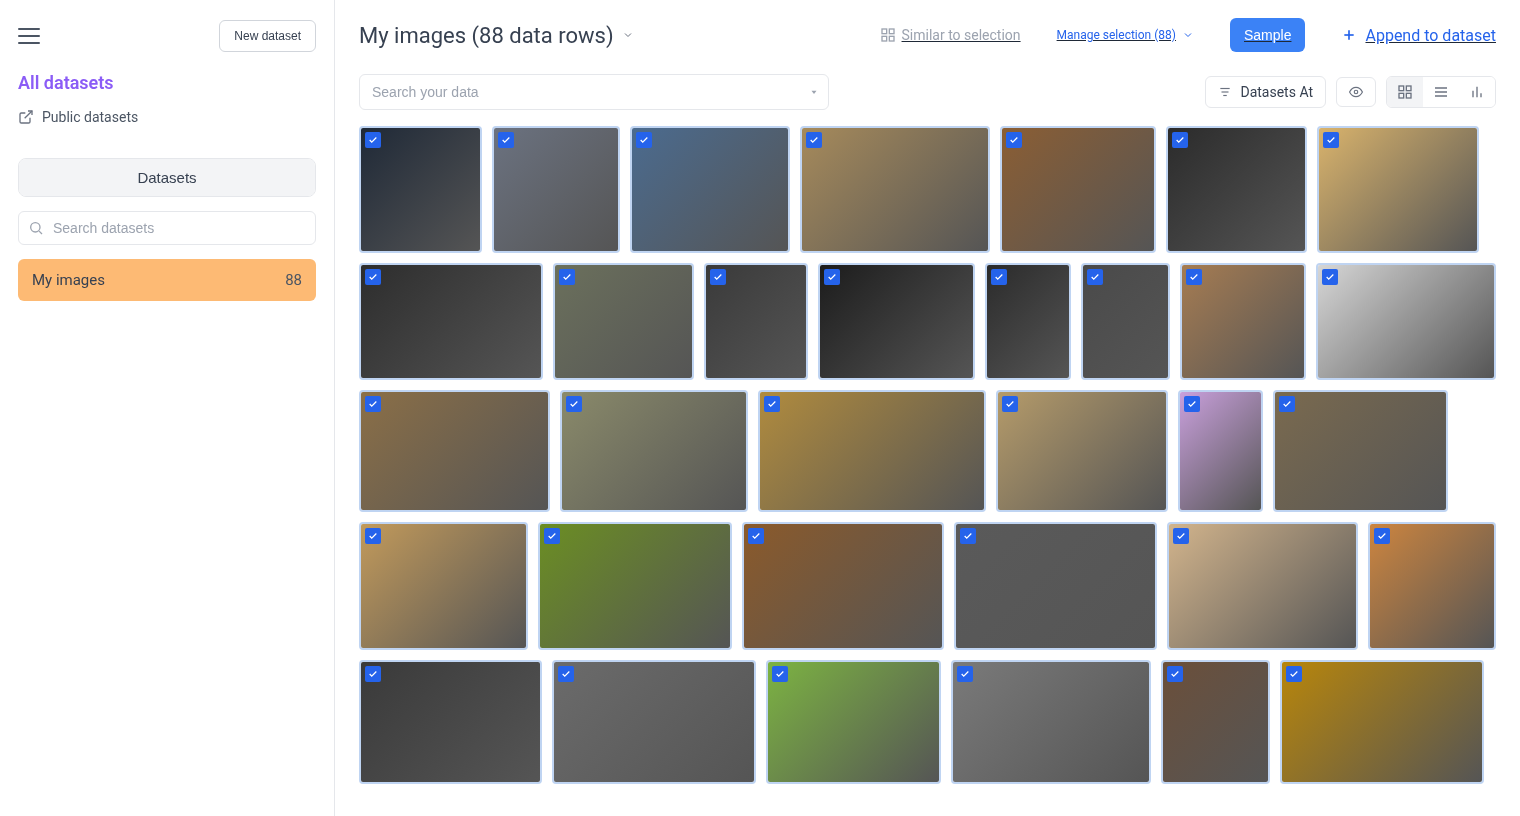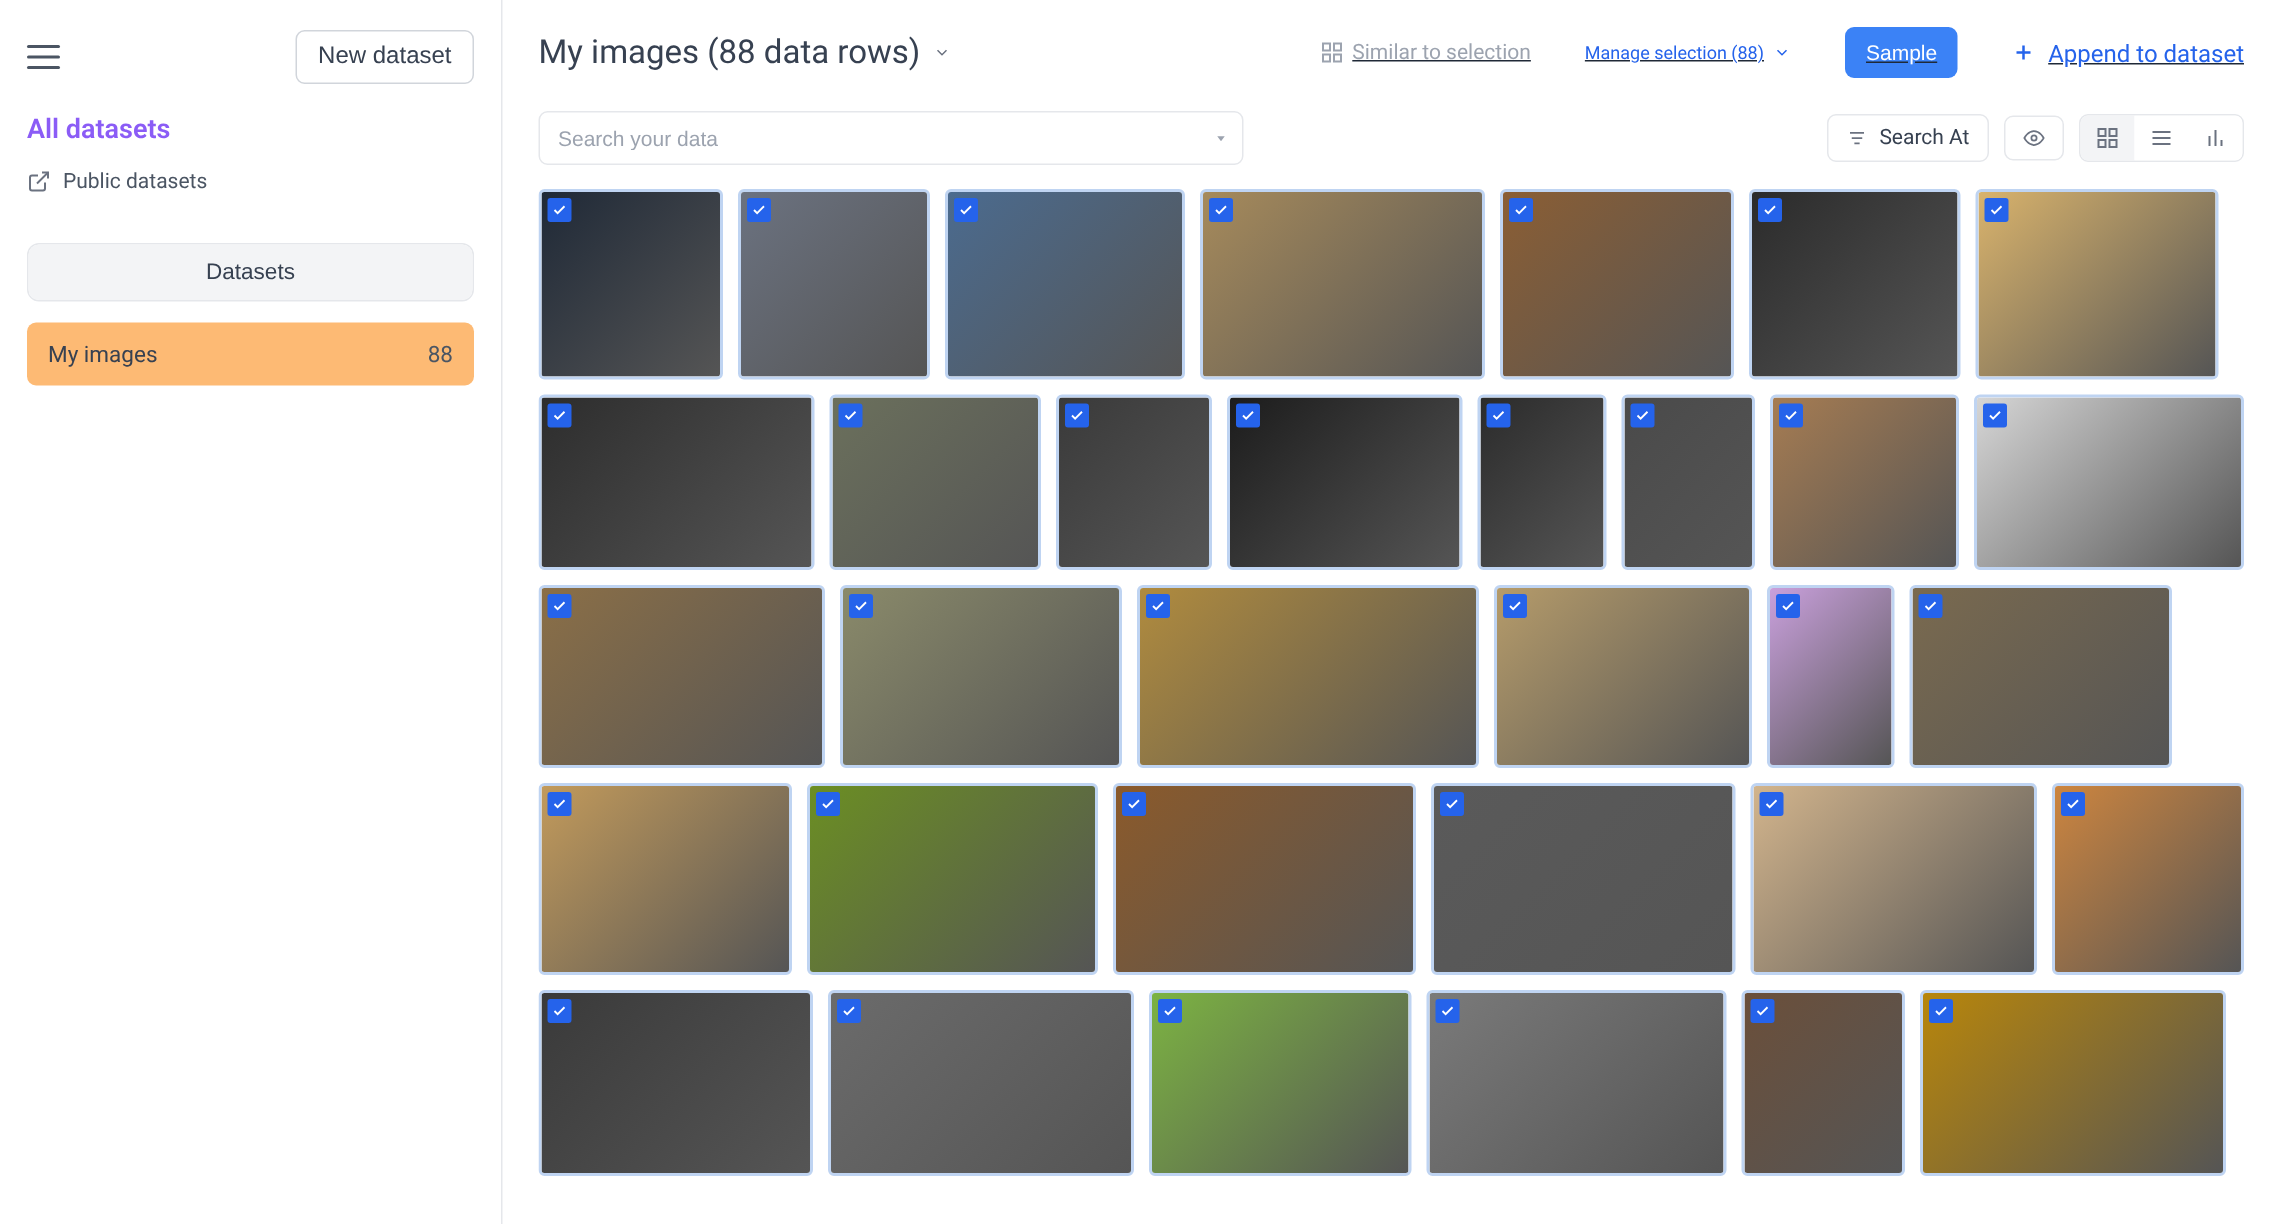--- a/index.html
+++ b/index.html
@@ -2,21 +2,21 @@
 <html><head>
 <meta charset="utf-8">
 <style>
 * { box-sizing: border-box; margin: 0; padding: 0; }
 body { font-family: -apple-system, BlinkMacSystemFont, "Segoe UI", Roboto, sans-serif; width: 1520px; height: 816px; overflow: hidden; background: #fff; color: #1f2937; }
 .app { display: flex; height: 100%; }
 .sidebar { width: 335px; border-right: 1px solid #e5e7eb; padding: 20px 18px; display: flex; flex-direction: column; gap: 14px; }
 .sidebar-top { display: flex; justify-content: space-between; align-items: center; }
 .hamburger { width: 22px; height: 16px; display: flex; flex-direction: column; justify-content: space-between; cursor: pointer; }
 .hamburger span { height: 2px; background: #4b5563; border-radius: 1px; }
-.new-dataset-btn { background: #fff; border: 1px solid #d1d5db; border-radius: 6px; padding: 8px 14px; font-size: 16px; color: #374151; cursor: pointer; }
+.new-dataset-btn { background: #fff; border: 1px solid #d1d5db; border-radius: 6px; padding: 8px 14px; font-size: 12px; color: #374151; cursor: pointer; }
 .sidebar h2 { font-size: 18px; font-weight: 600; color: #8b5cf6; margin-top: 6px; }
 .public-link { display: flex; align-items: center; gap: 8px; font-size: 14px; color: #4b5563; cursor: pointer; margin-top: 2px; }
 .segmented { display: flex; border: 1px solid #e5e7eb; border-radius: 8px; overflow: hidden; margin-top: 19px; }
 .segmented button { flex: 1; padding: 10px 0; font-size: 15px; border: none; background: #fff; color: #374151; cursor: pointer; }
 .segmented button.active { background: #f3f4f6; font-weight: 500; }
 .search-wrap { position: relative; }
 .search-wrap input { width: 100%; padding: 8px 10px 8px 34px; border: 1px solid #e5e7eb; border-radius: 6px; font-size: 14px; color: #374151; }
 .search-wrap input::placeholder { color: #9ca3af; }
 .search-wrap .si { position: absolute; left: 10px; top: 50%; transform: translateY(-50%); color: #9ca3af; }
 .dataset-row { display: flex; justify-content: space-between; align-items: center; background: #fdba74; border-radius: 6px; padding: 12px 14px; font-size: 15px; color: #374151; cursor: pointer; }
@@ -70,20 +70,29 @@
     <div class="public-link">
       <svg width="16" height="16" viewBox="0 0 24 24" fill="none" stroke="#6b7280" stroke-width="2">
           <path d="M18 13v6a2 2 0 0 1-2 2H5a2 2 0 0 1-2-2V8a2 2 0 0 1 2-2h6"></path>
           <polyline points="15 3 21 3 21 9"></polyline>
           <line x1="10" y1="14" x2="21" y2="3"></line>
         </svg>
       <span>Public datasets</span>
     </div>
     <div class="segmented">
       <button class="active">Datasets</button>
+    </div>
+    <div class="search-wrap">
+      <span class="si">
+        <svg width="16" height="16" viewBox="0 0 24 24" fill="none" stroke="#9ca3af" stroke-width="2">
+            <circle cx="11" cy="11" r="7"></circle>
+            <line x1="21" y1="21" x2="16.65" y2="16.65"></line>
+          </svg>
+      </span>
+      <input type="text" placeholder="Search datasets" style="">
     </div>
     <div class="dataset-row">
       <span>My images</span>
       <span class="count">88</span>
     </div>
   </aside>
 
   <main class="main">
     <div class="top-bar">
       <div class="ds-title">
@@ -128,21 +137,21 @@
             </svg>
         </span>
       </div>
       <div class="right-controls">
         <div class="chip">
           <svg width="14" height="14" viewBox="0 0 24 24" fill="none" stroke="#6b7280" stroke-width="2">
               <line x1="4" y1="6" x2="20" y2="6"></line>
               <line x1="6" y1="12" x2="18" y2="12"></line>
               <line x1="9" y1="18" x2="15" y2="18"></line>
             </svg>
-          <span>Search At</span>
+          <span>Datasets At</span>
         </div>
         <div class="icon-btn">
           <svg width="18" height="14" viewBox="0 0 24 24" fill="none" stroke="#6b7280" stroke-width="2">
               <path d="M1 12s4-8 11-8 11 8 11 8-4 8-11 8-11-8-11-8z"></path>
               <circle cx="12" cy="12" r="3"></circle>
             </svg>
         </div>
         <div class="view-toggle">
           <button class="active">
             <svg width="16" height="16" viewBox="0 0 24 24" fill="none" stroke="#6b7280" stroke-width="2">

